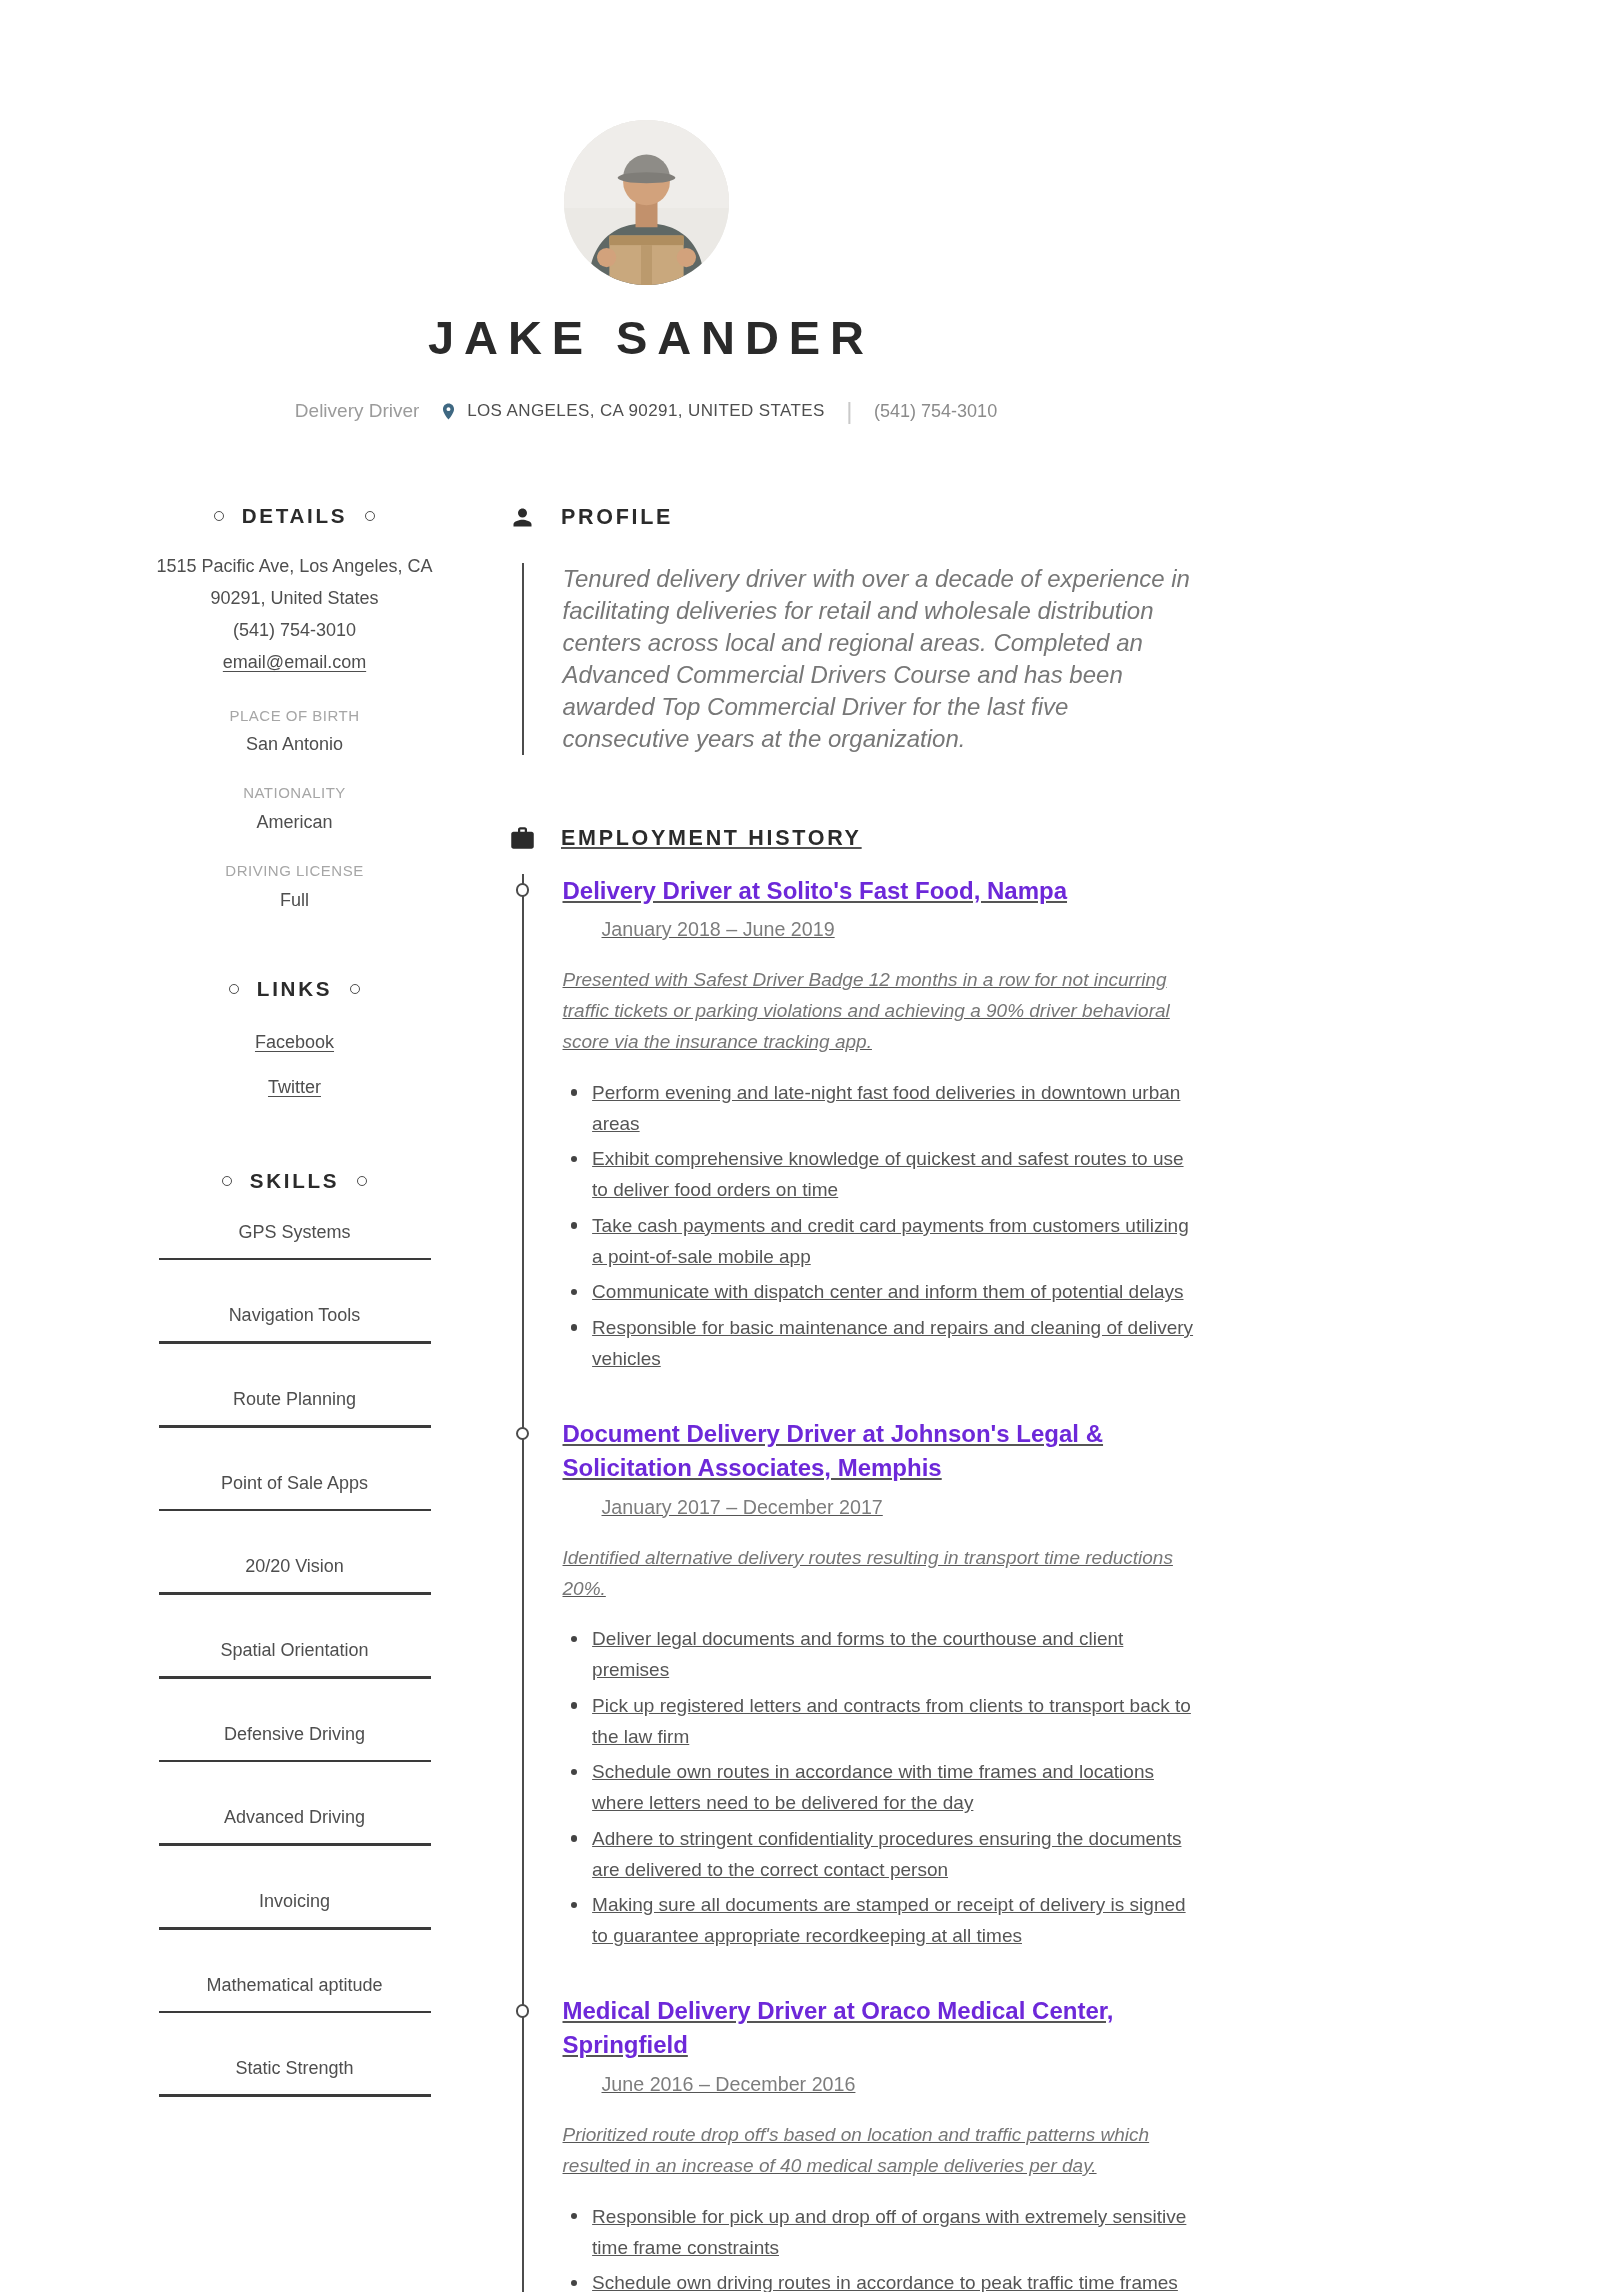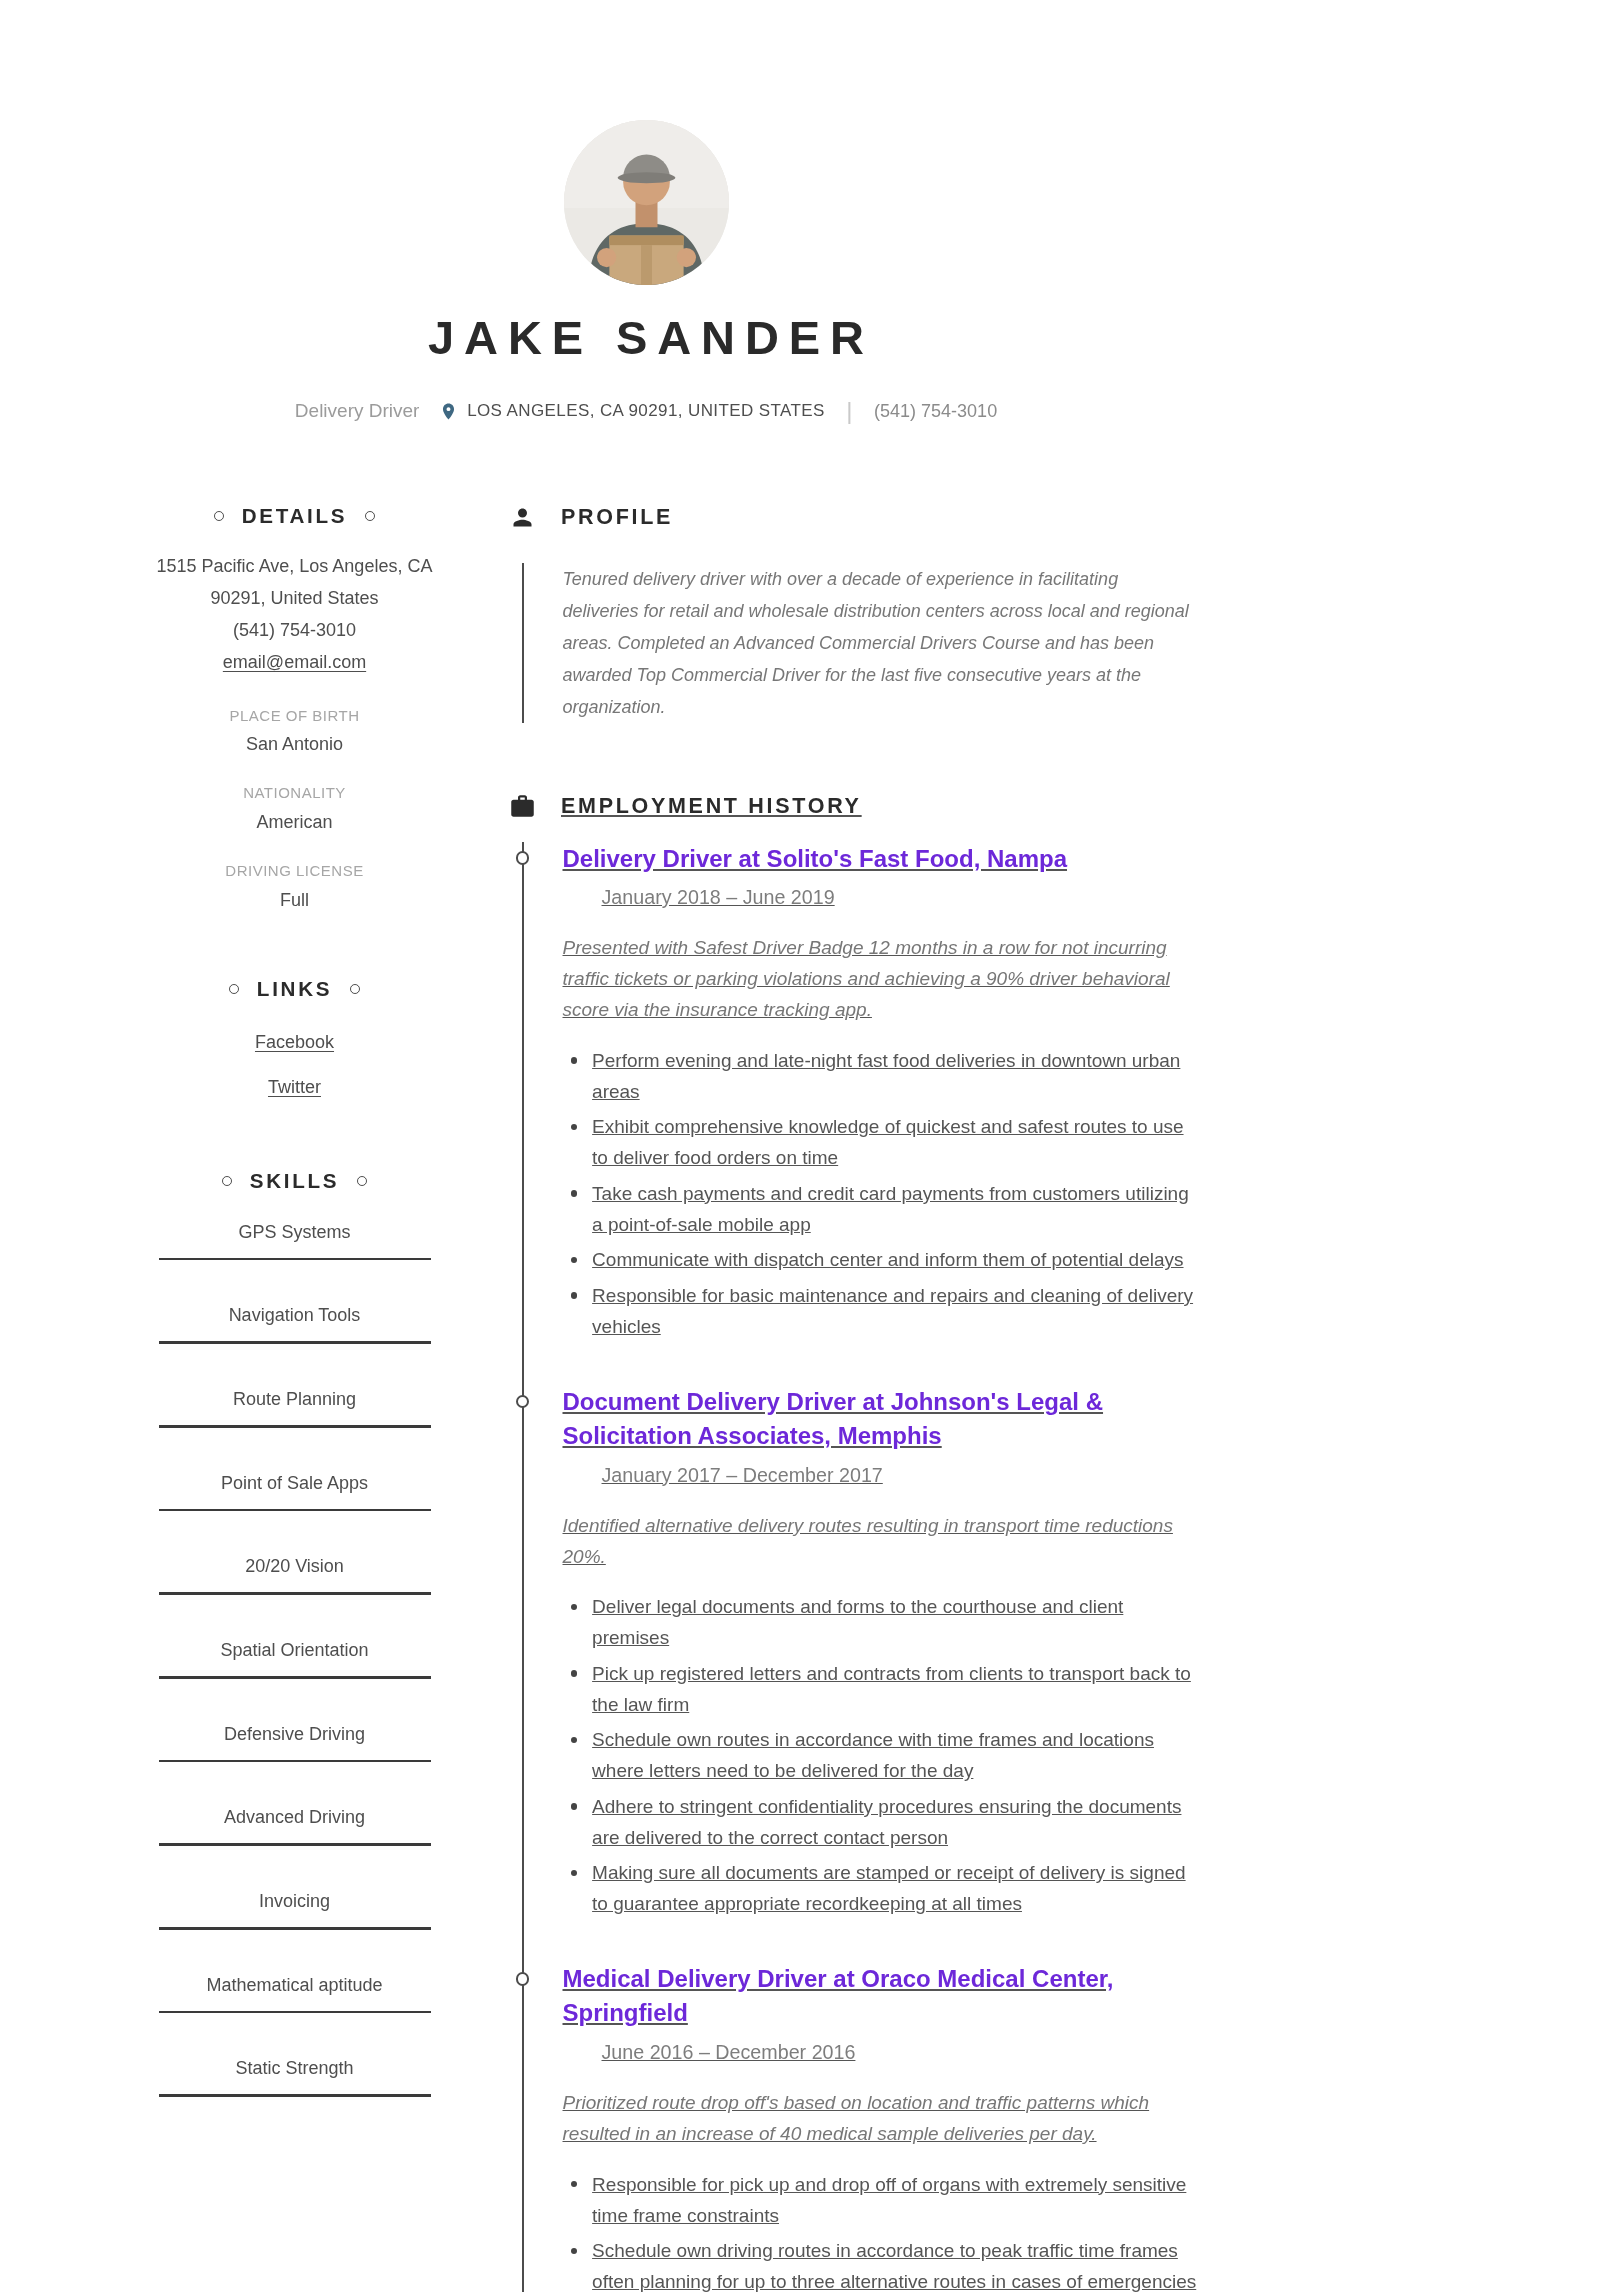--- a/index.html
+++ b/index.html
@@ -58,21 +58,21 @@
   .skill-bar { height:2.7px; background:#3a3a3a; margin:15px 12.5px 0; }
 
   
   .main-heading { display:flex; align-items:center; color:#2b2b2b; font-size:21.5px; font-weight:700; letter-spacing:2.7px; }
   .h-icon { width:27px; display:inline-flex; justify-content:center; margin-right:25px; flex:0 0 auto; }
   .h-icon svg { width:27px; height:27px; }
 
   .profile-body {
     margin-top:32px; margin-left:12.5px;
     border-left:2.7px solid #4c4c4c; padding-left:39px;
-    font-style:italic; font-size:18px; line-height:32px; color:#777777;
+    font-style:italic; font-size:24px; line-height:32px; color:#777777;
     max-width:976px;
   }
 
   .employment-section { margin-top:70px;text-decoration:underline; }
   .jobs {
     margin-top:21.5px; margin-left:12.5px;
     border-left:2.7px solid #4c4c4c; padding-left:39px; padding-bottom:99px;
   }
   .job { position:relative; }
   .job + .job { margin-top:43px; }

